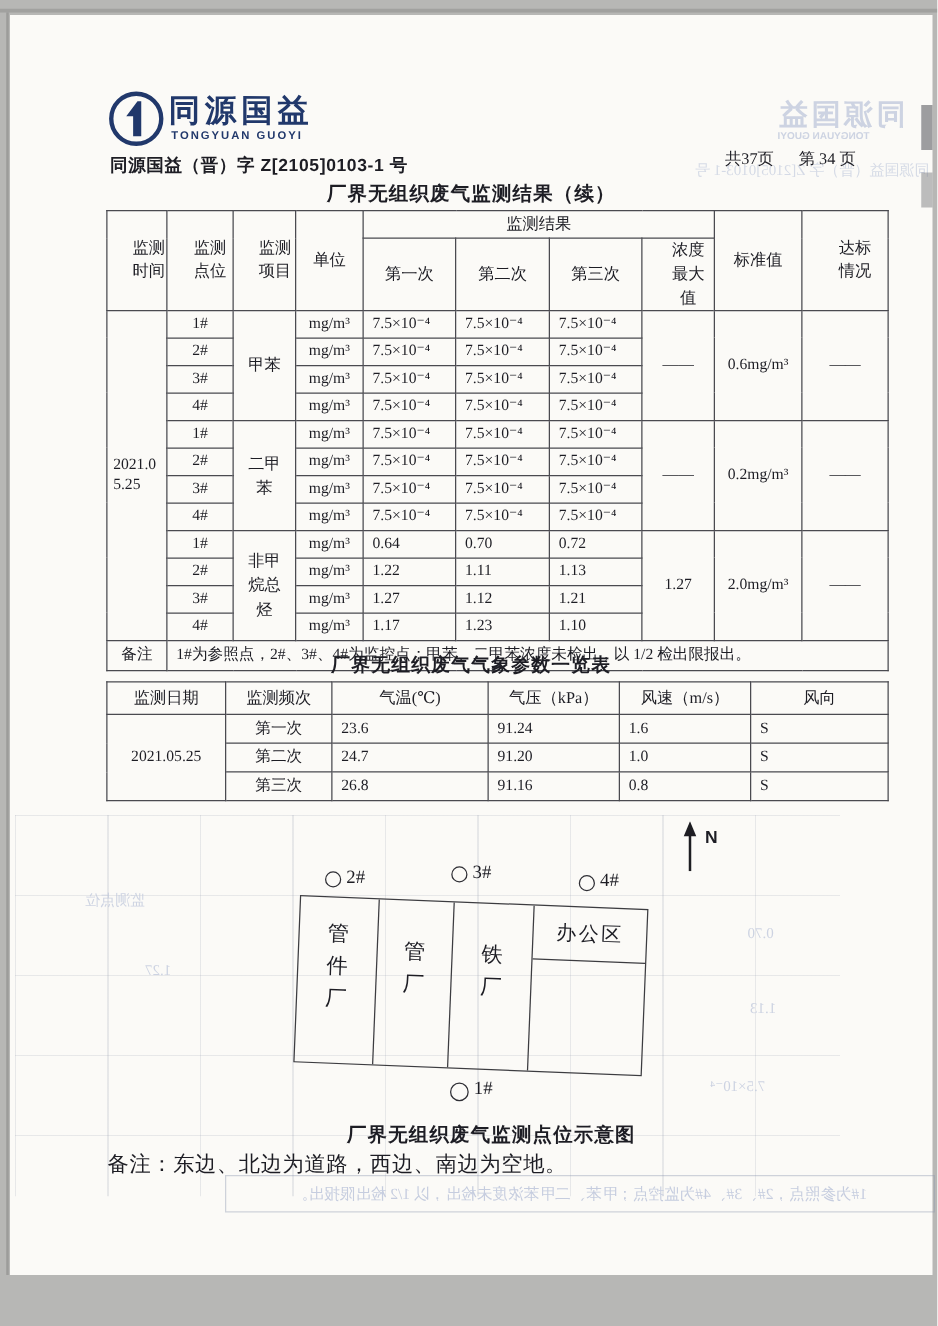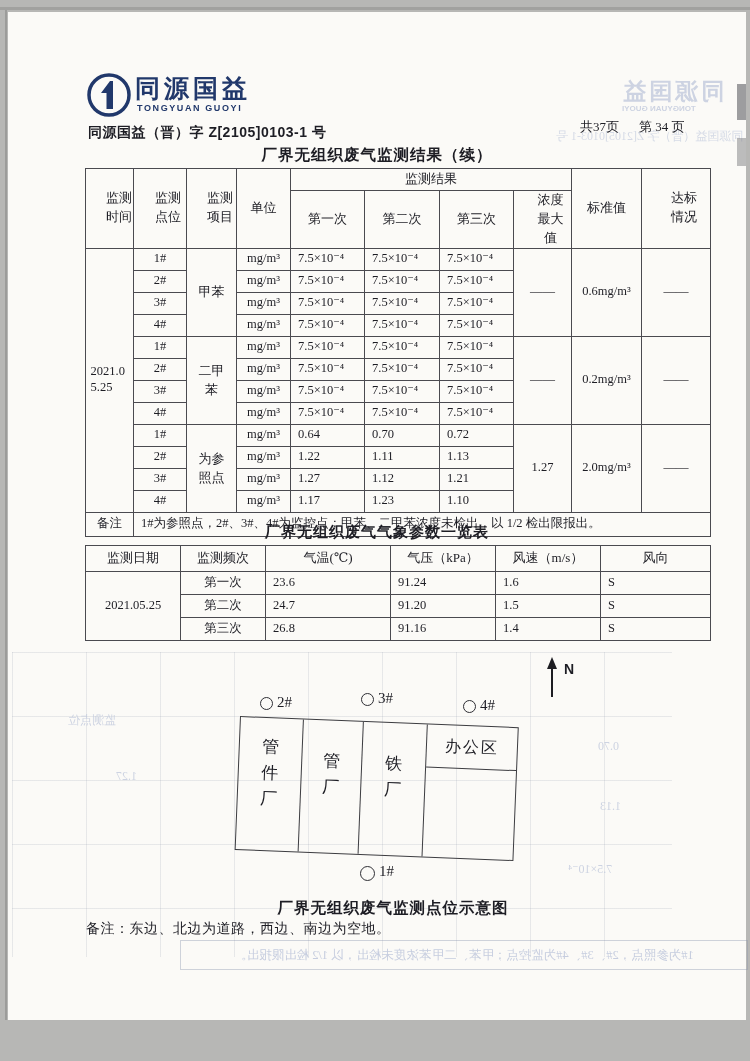--- a/index.html
+++ b/index.html
@@ -60,21 +60,21 @@
   .pcircle{display:inline-block;width:11px;height:11px;border:1.5px solid #2e2e34;border-radius:50%;margin-top:3px;background:transparent;}
   .plabel{font-size:15px;color:#1d1d24;}
   .building{position:absolute;left:232px;top:704px;width:277px;height:132px;border:1.5px solid #3c3c40;
     transform:rotate(2.3deg);transform-origin:0 0;display:flex;}
   .b-col{border-right:1.5px solid #3c3c40;box-sizing:border-box;}
   .b-col:last-child{border-right:none;}
   .vlabel{display:block;width:19px;margin:16px auto 0;word-break:break-all;line-height:26px;font-size:17px;text-align:center;}
   .m2{margin-top:28px;}
   .office{height:42px;border-bottom:1.5px solid #3c3c40;display:flex;align-items:center;justify-content:center;font-size:16px;letter-spacing:2px;}
   .diagram-caption{position:absolute;left:225px;top:886px;width:320px;text-align:center;font-size:15.5px;font-weight:600;letter-spacing:1px;}
-  .site-note{position:absolute;left:78px;top:908px;font-size:14px;letter-spacing:.5px;}
+  .site-note{position:absolute;left:78px;top:908px;font-size:17px;letter-spacing:.5px;}
 </style>
 </head>
 <body>
 
 <div class="screen">
   <div class="scan-top-line"></div>
   <div class="scan-left-line"></div>
 
   <div class="page">
 
@@ -199,21 +199,21 @@
           </tr>
           <tr>
             <td class="c-center">4#</td>
             <td class="c-center">mg/m³</td>
             <td class="c-left">7.5×10⁻⁴</td>
             <td class="c-left">7.5×10⁻⁴</td>
             <td class="c-left">7.5×10⁻⁴</td>
           </tr>
           <tr>
             <td class="c-center">1#</td>
-            <td rowspan="4" class="c-center c-item"><span>为参照点</span></td>
+            <td rowspan="4" class="c-center c-item"><span>非甲烷总烃</span></td>
             <td class="c-center">mg/m³</td>
             <td class="c-left">0.64</td>
             <td class="c-left">0.70</td>
             <td class="c-left">0.72</td>
             <td rowspan="4" class="c-center">1.27</td>
             <td rowspan="4" class="c-center">2.0mg/m³</td>
             <td rowspan="4" class="c-center">——</td>
           </tr>
           <tr>
             <td class="c-center">2#</td>
@@ -269,28 +269,28 @@
             <td class="c-center">第一次</td>
             <td class="c-left">23.6</td>
             <td class="c-left">91.24</td>
             <td class="c-left">1.6</td>
             <td class="c-left">S</td>
           </tr>
           <tr>
             <td class="c-center">第二次</td>
             <td class="c-left">24.7</td>
             <td class="c-left">91.20</td>
-            <td class="c-left">1.5</td>
+            <td class="c-left">1.0</td>
             <td class="c-left">S</td>
           </tr>
           <tr>
             <td class="c-center">第三次</td>
             <td class="c-left">26.8</td>
             <td class="c-left">91.16</td>
-            <td class="c-left">1.4</td>
+            <td class="c-left">0.8</td>
             <td class="c-left">S</td>
           </tr>
         </tbody>
     </table>
 
     <div class="north">
       <svg width="18" height="40" viewBox="0 0 18 40">
         <line x1="8" y1="40" x2="8" y2="9" stroke="#1d1d22" stroke-width="2"></line>
         <polygon points="8,0 3,12 13,12" fill="#1d1d22"></polygon>
       </svg>

